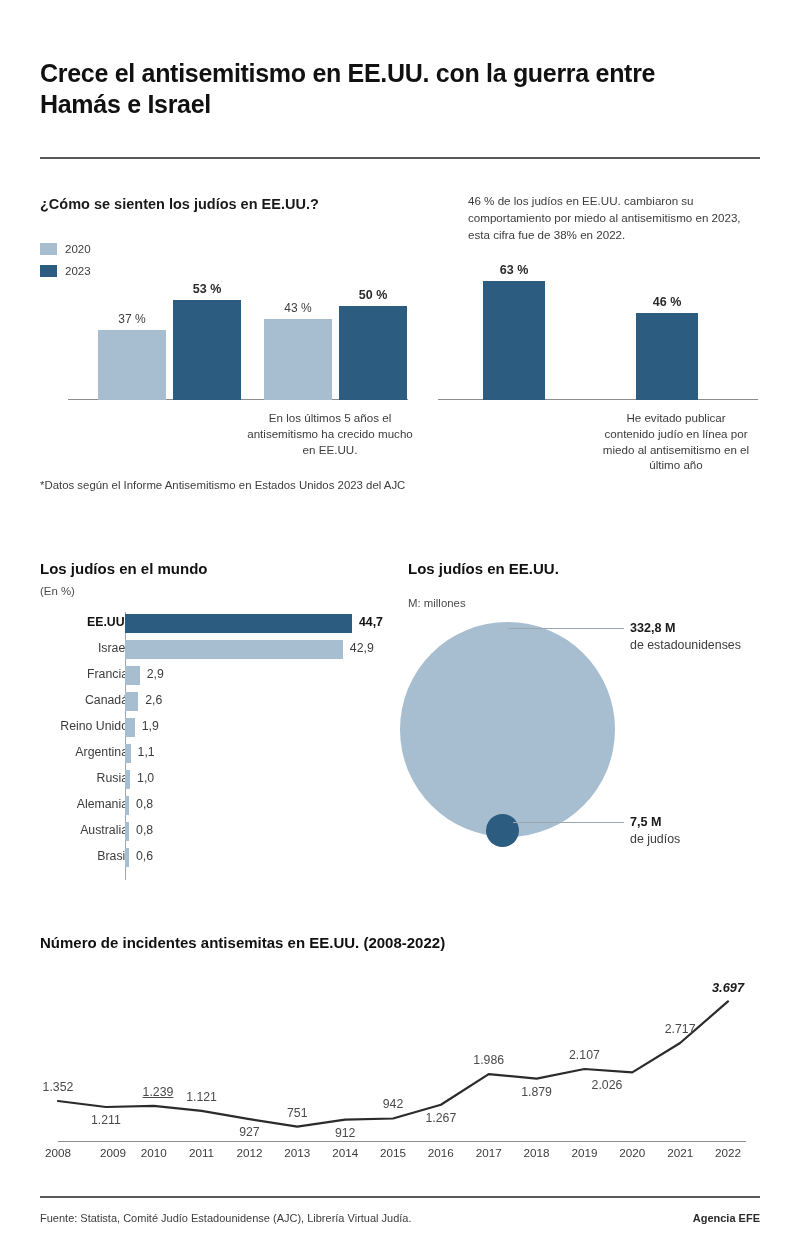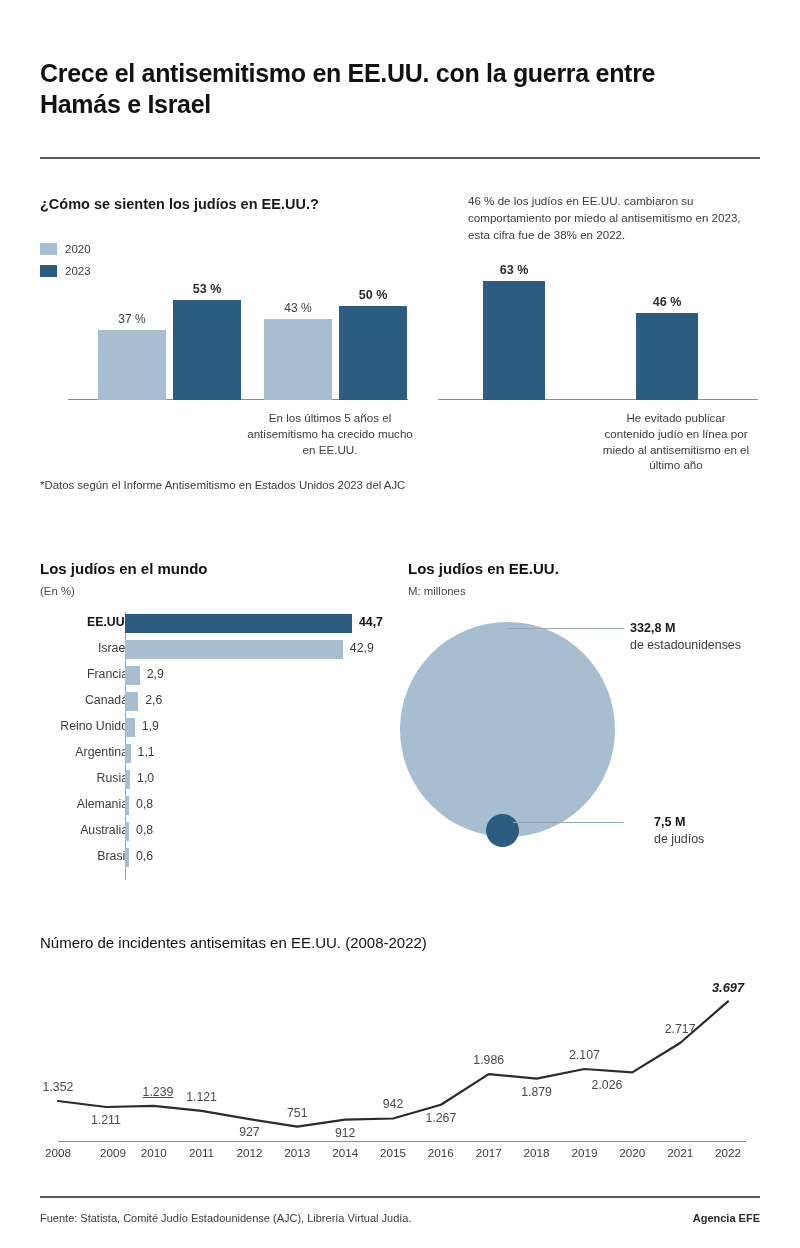--- a/index.html
+++ b/index.html
@@ -73,31 +73,31 @@
   .hbar-track { position: absolute; left: 85px; top: 2px; height: 19px; }
   .hbar-fill { height: 19px; }
   .hbar-value {
     position: absolute; top: 3px; font-size: 12.3px; color: #3c3c3c; white-space: nowrap;
   }
   .hbar-value.first { font-weight: bold; color: #111; }
   .hbar-baseline { position: absolute; left: 125px; top: 612px; width: 1px; height: 268px; background: #9aa7b0; }
 
   
   .s3-title { position: absolute; left: 408px; top: 560px; font-size: 15px; font-weight: bold; color: #111; }
-  .s3-sub { position: absolute; left: 408px; top: 585px; font-size: 11.4px; color: #4a4a4a; }
+  .s3-sub { position: absolute; left: 408px; top: 597px; font-size: 11.4px; color: #4a4a4a; }
   .big-circle { position: absolute; left: 400px; top: 622px; width: 215px; height: 215px; border-radius: 50%; }
   .small-circle { position: absolute; left: 486px; top: 814px; width: 33px; height: 33px; border-radius: 50%; }
   .leader { position: absolute; height: 1px; background: #9aa7b0; }
   .callout { position: absolute; font-size: 12.4px; line-height: 1.35; color: #3c3c3c; white-space: nowrap; }
   .callout b { color: #1a1a1a; font-size: 12.6px; }
 
   
   .s4-title {
     position: absolute; left: 40px; top: 933px; width: 520px;
-    font-size: 15px; font-weight: normal; line-height: 1.34; color: #111;
+    font-size: 15px; font-weight: bold; line-height: 1.34; color: #111;
   }
   .linewrap { position: absolute; left: 40px; top: 985px; width: 720px; height: 160px; }
   .line-pt-label {
     position: absolute; font-size: 12.3px; color: #4a4a4a; white-space: nowrap;
     transform: translateX(-50%);
   }
   .line-pt-label.bold { font-weight: bold; color: #1a1a1a; font-size: 12.8px; font-style: italic; }
   .xaxis { position: absolute; left: 58px; top: 1141px; width: 688px; height: 1px; background: #8d8d8d; }
   .xtick {
     position: absolute; top: 1146px; font-size: 11.7px; color: #3c3c3c;
@@ -245,21 +245,21 @@
   <div class="big-circle" style="background:#a7bdd0;"></div>
   <div class="small-circle" style="background:#2c5d80;"></div>
 
   <div class="leader" style="left:508px; top:628px; width:116px;"></div>
   <div class="callout" style="left:630px; top:620px;">
     <b>332,8 M</b><br>
     <span>de estadounidenses</span>
   </div>
 
   <div class="leader" style="left:513px; top:822px; width:111px;"></div>
-  <div class="callout" style="left:630px; top:814px;margin-left:24px;">
+  <div class="callout" style="left:630px; top:814px;">
     <b>7,5 M</b><br>
     <span>de judíos</span>
   </div>
 
   <div class="s4-title">Número de incidentes antisemitas en EE.UU. (2008-2022)</div>
 
   <div class="linewrap">
     <svg width="720" height="160" viewBox="0 0 720 160">
       <polyline id="incidents-line" fill="none" stroke="#2b2b2b" stroke-width="2.2" stroke-linejoin="round" stroke-linecap="round" points="18.0,116.0 65.9,122.0 113.7,120.8 161.6,125.9 209.4,134.1 257.3,141.6 305.1,134.7 353.0,133.5 400.9,119.7 448.7,89.1 496.6,93.6 544.4,84.0 592.3,87.4 640.1,58.0 688.0,16.4"></polyline>
     </svg>

